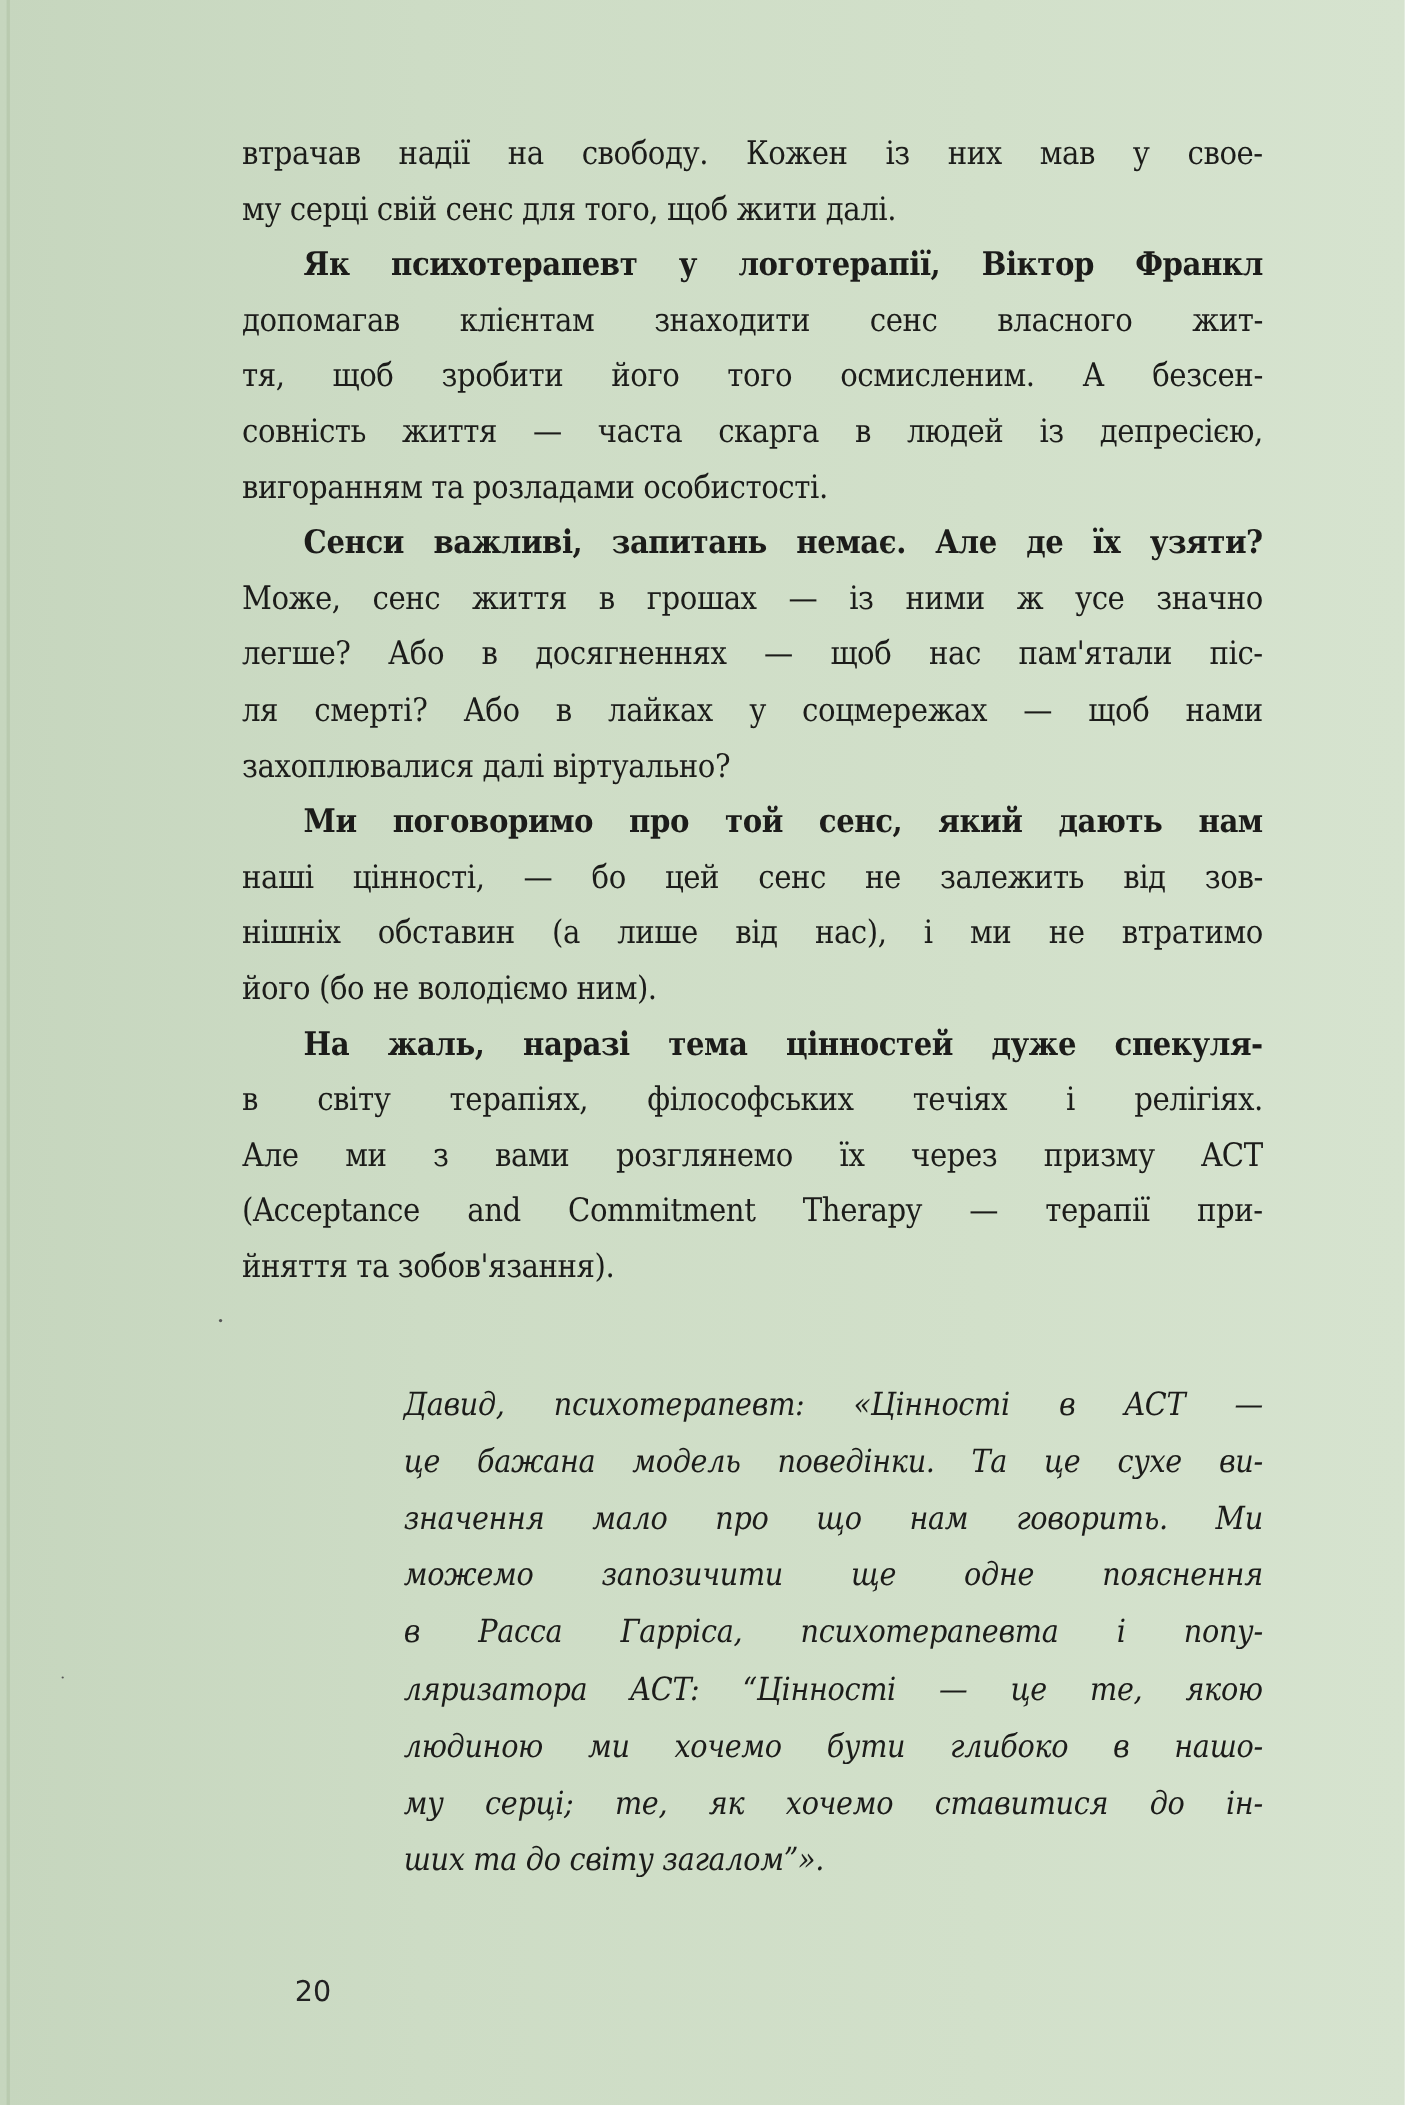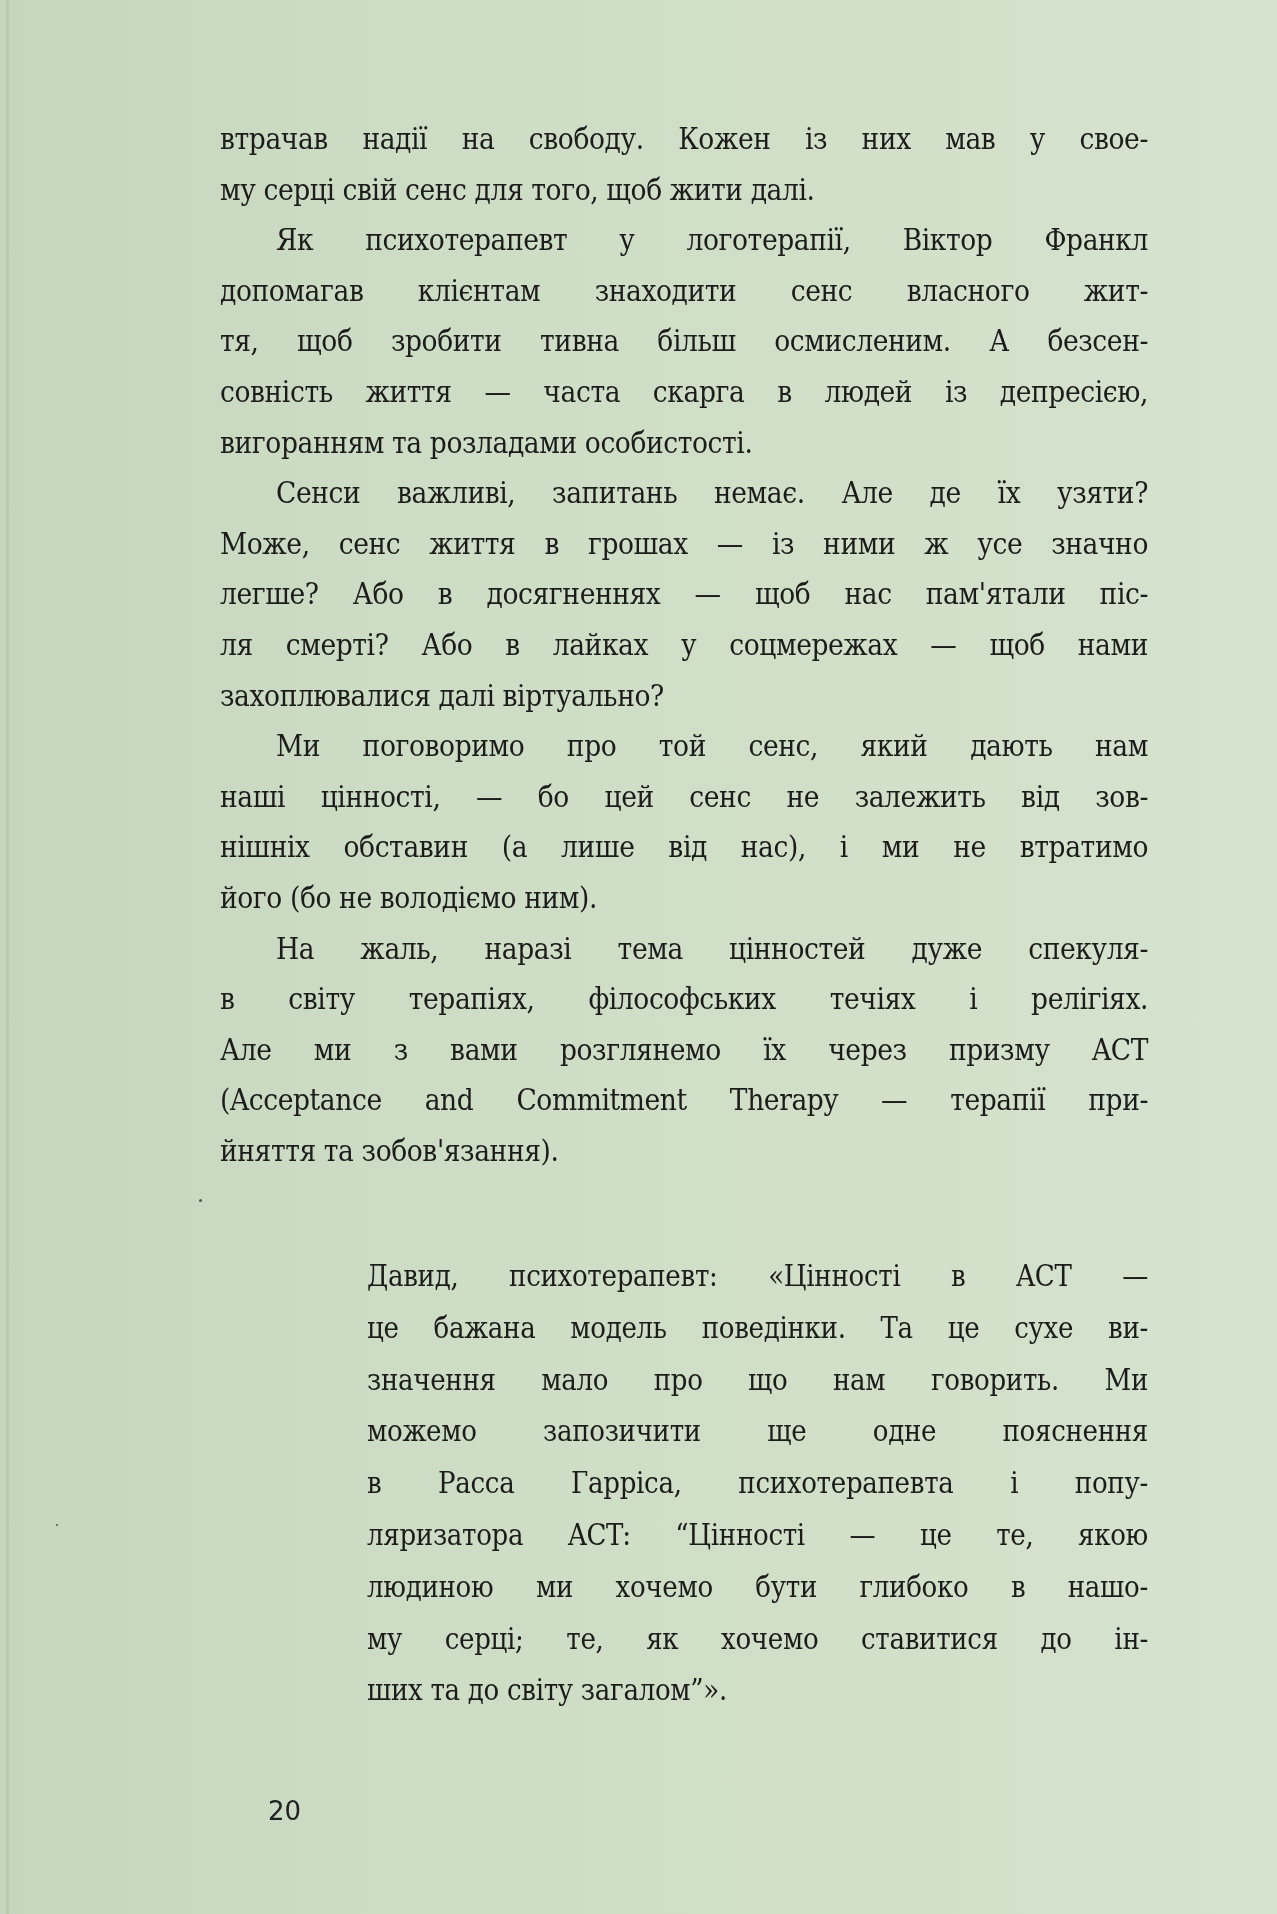--- a/index.html
+++ b/index.html
@@ -44,28 +44,30 @@
     display: block;
     width: 100%;
     text-align: justify;
     text-align-last: justify;
   }
   .line.last .t {
     text-align-last: left;
   }
   .line.indent {
     padding-left: 56px;
+    font-weight: bold;
   }
   .quote {
     position: absolute;
     left: 367px;
     top: 1251px;
     width: 781px;
   }
   .quote .line {
+    font-style: italic;
     font-size: 29px;
     height: 51.8px;
     line-height: 51.8px;
     letter-spacing: -0.3px;
     justify-content: center;
   }
   .page-number {
     position: absolute;
     left: 268px;
     top: 1796px;
@@ -93,21 +95,21 @@
   <div class="line last">
       <span class="t">му серці свій сенс для того, щоб жити далі.</span>
     </div>
   <div class="line indent">
       <span class="t">Як психотерапевт у логотерапії, Віктор Франкл</span>
     </div>
   <div class="line">
       <span class="t">допомагав клієнтам знаходити сенс власного жит-</span>
     </div>
   <div class="line">
-      <span class="t">тя, щоб зробити тивна більш осмисленим. А безсен-</span>
+      <span class="t">тя, щоб зробити його того осмисленим. А безсен-</span>
     </div>
   <div class="line">
       <span class="t">совність життя — часта скарга в людей із депресією,</span>
     </div>
   <div class="line last">
       <span class="t">вигоранням та розладами особистості.</span>
     </div>
   <div class="line indent">
       <span class="t">Сенси важливі, запитань немає. Але де їх узяти?</span>
     </div>

